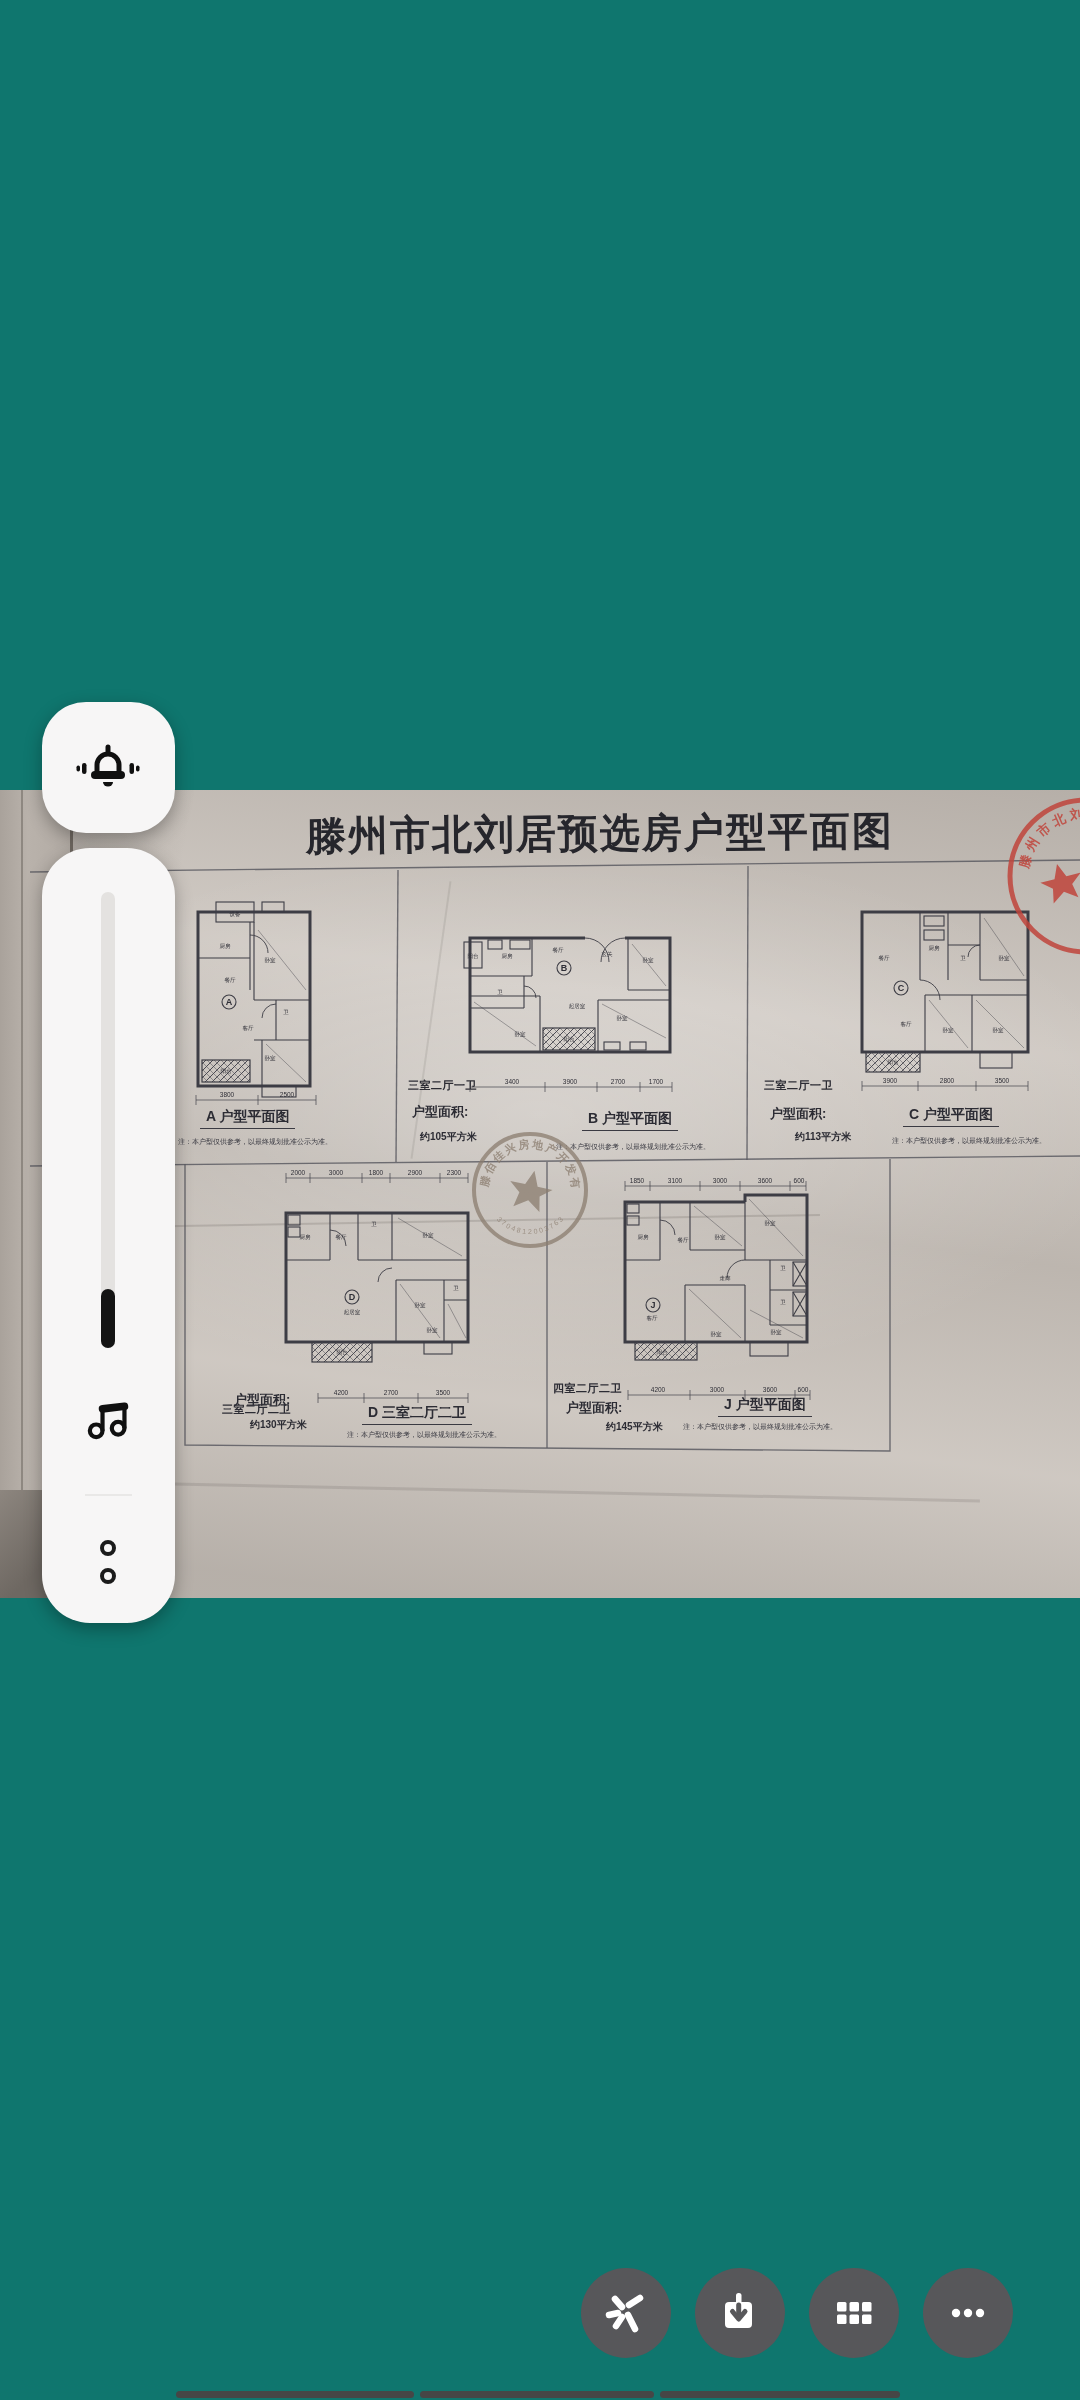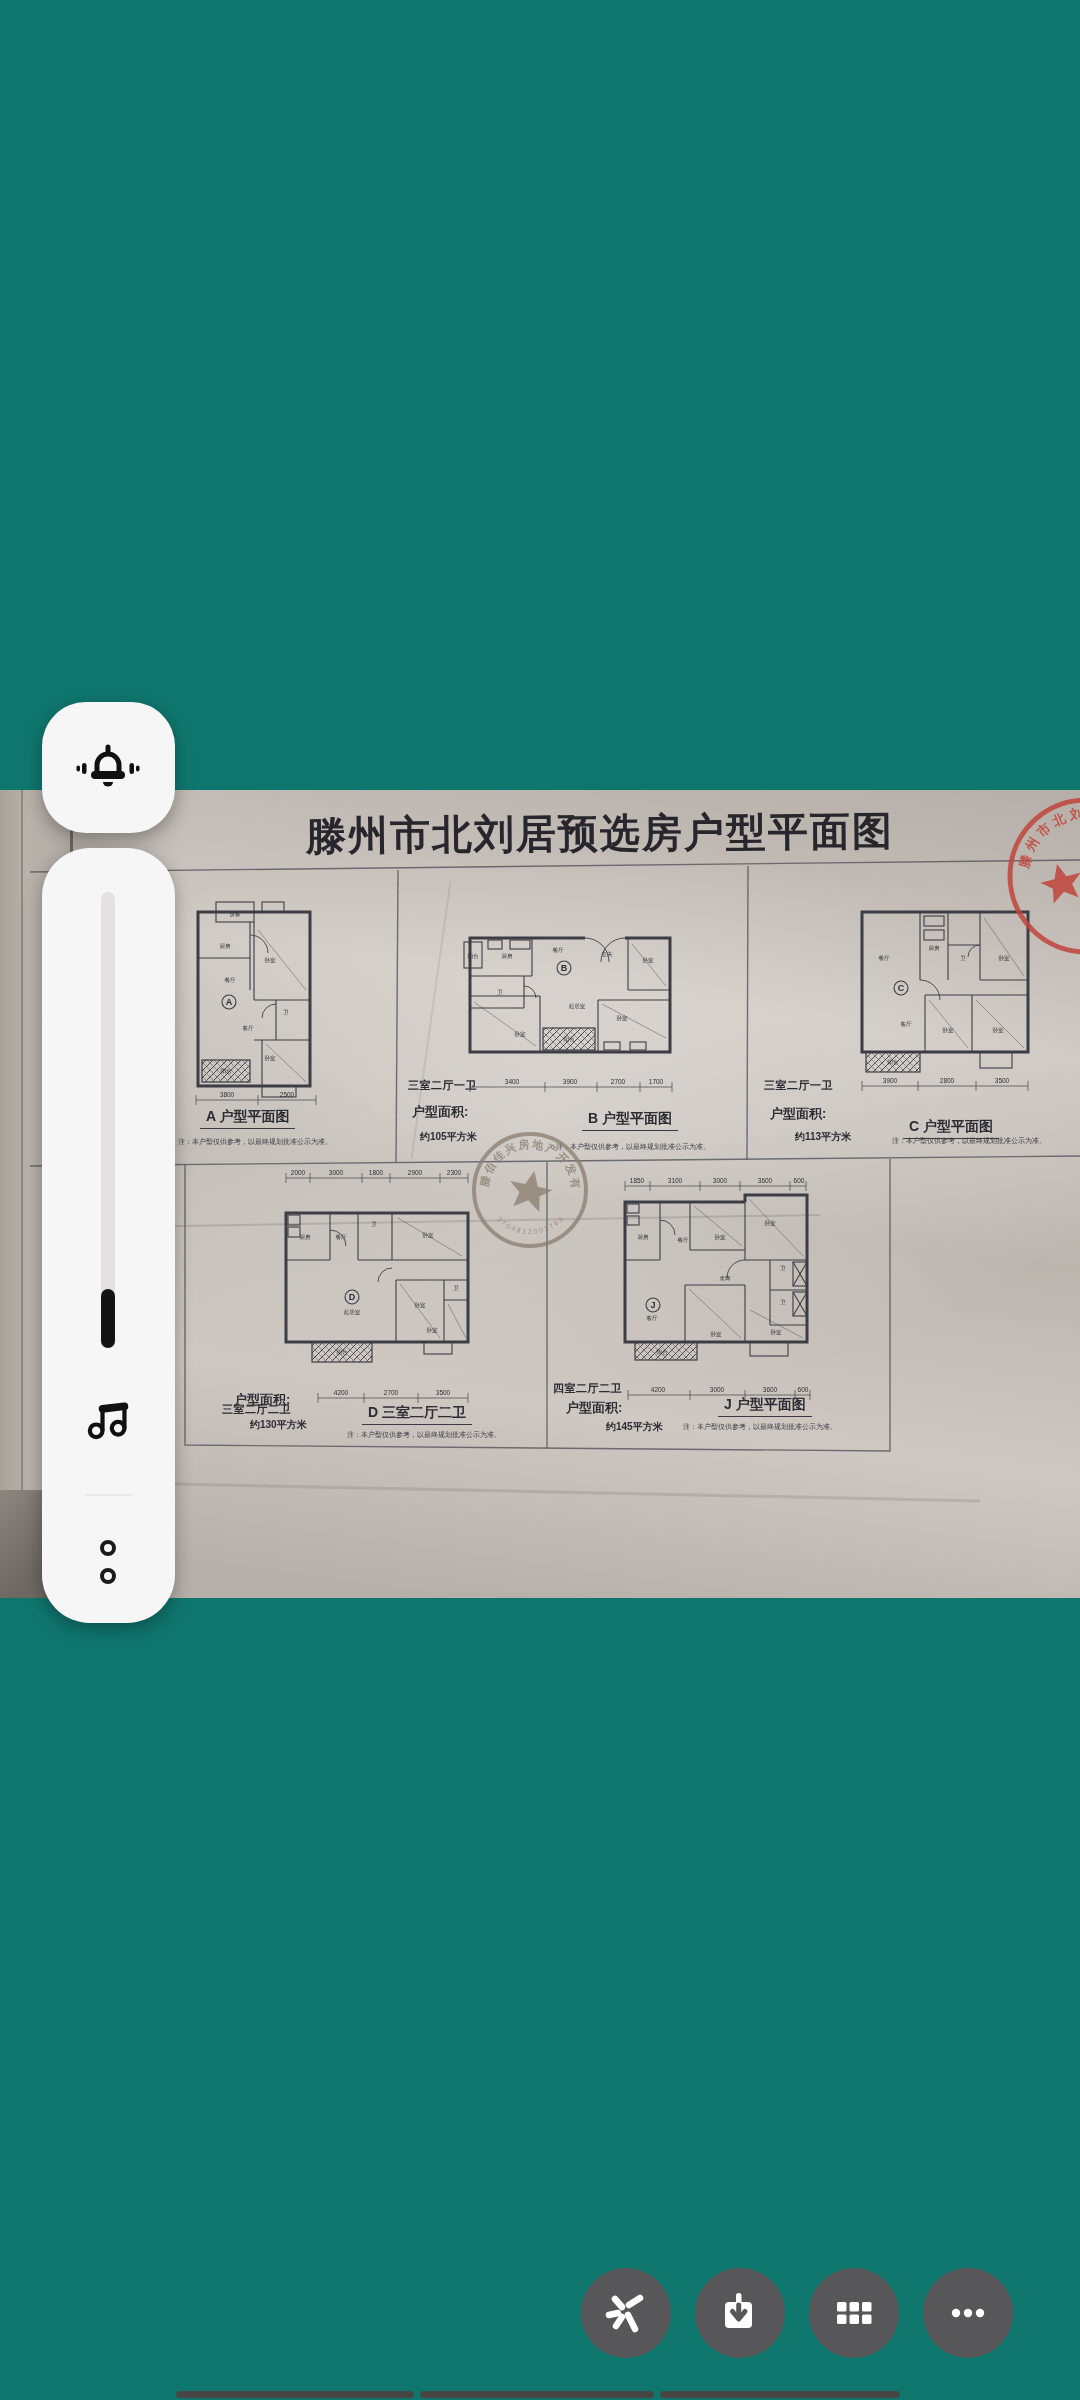--- a/index.html
+++ b/index.html
@@ -83,21 +83,21 @@
 
     <div class="type" style="left:408px;top:288px;">三室二厅一卫</div>
     <div class="flabel" style="left:412px;top:313px;">户型面积:</div>
     <div class="area" style="left:420px;top:340px;">约105平方米</div>
     <div class="cap" style="left:582px;top:320px;">B  户型平面图</div>
     <div class="note" style="left:556px;top:352px;">注：本户型仅供参考，以最终规划批准公示为准。</div>
 
     <div class="type" style="left:764px;top:288px;">三室二厅一卫</div>
     <div class="flabel" style="left:770px;top:315px;">户型面积:</div>
     <div class="area" style="left:795px;top:340px;">约113平方米</div>
-    <div class="cap" style="left:903px;top:328px;">C  户型平面图</div>
+    <div class="cap" style="left:903px;top:316px;">C  户型平面图</div>
     <div class="note" style="left:892px;top:346px;">注：本户型仅供参考，以最终规划批准公示为准。</div>
 
     <div class="type" style="left:222px;top:612px;">三室二厅二卫</div>
     <div class="flabel" style="left:234px;top:601px;">户型面积:</div>
     <div class="area" style="left:250px;top:628px;">约130平方米</div>
     <div class="cap" style="left:362px;top:614px;">D  三室二厅二卫</div>
     <div class="note" style="left:347px;top:640px;">注：本户型仅供参考，以最终规划批准公示为准。</div>
 
     <div class="type" style="left:553px;top:591px;">四室二厅二卫</div>
     <div class="flabel" style="left:566px;top:609px;">户型面积:</div>

